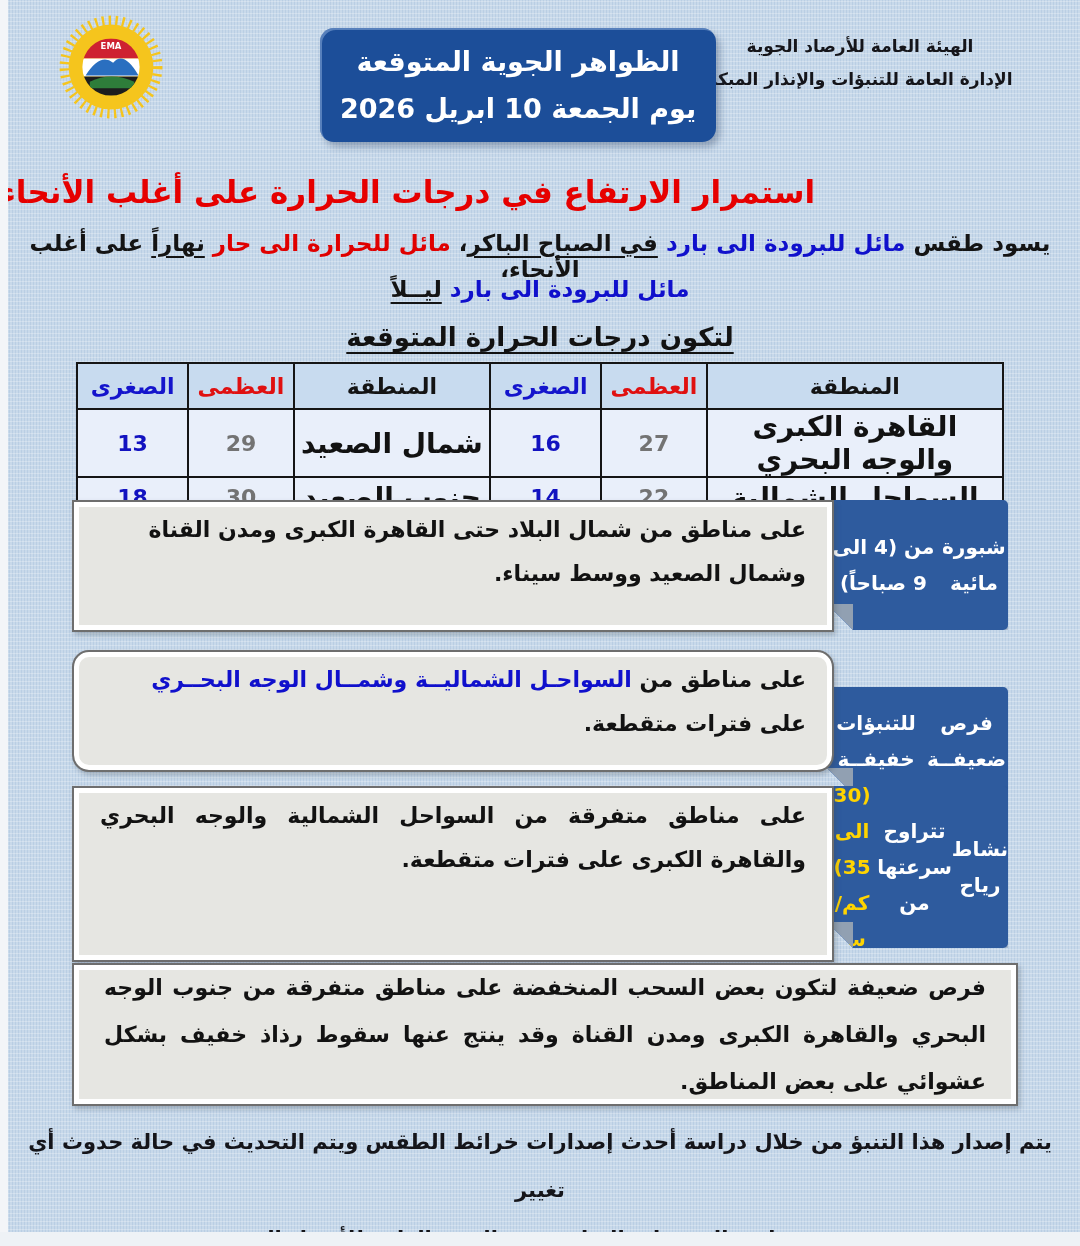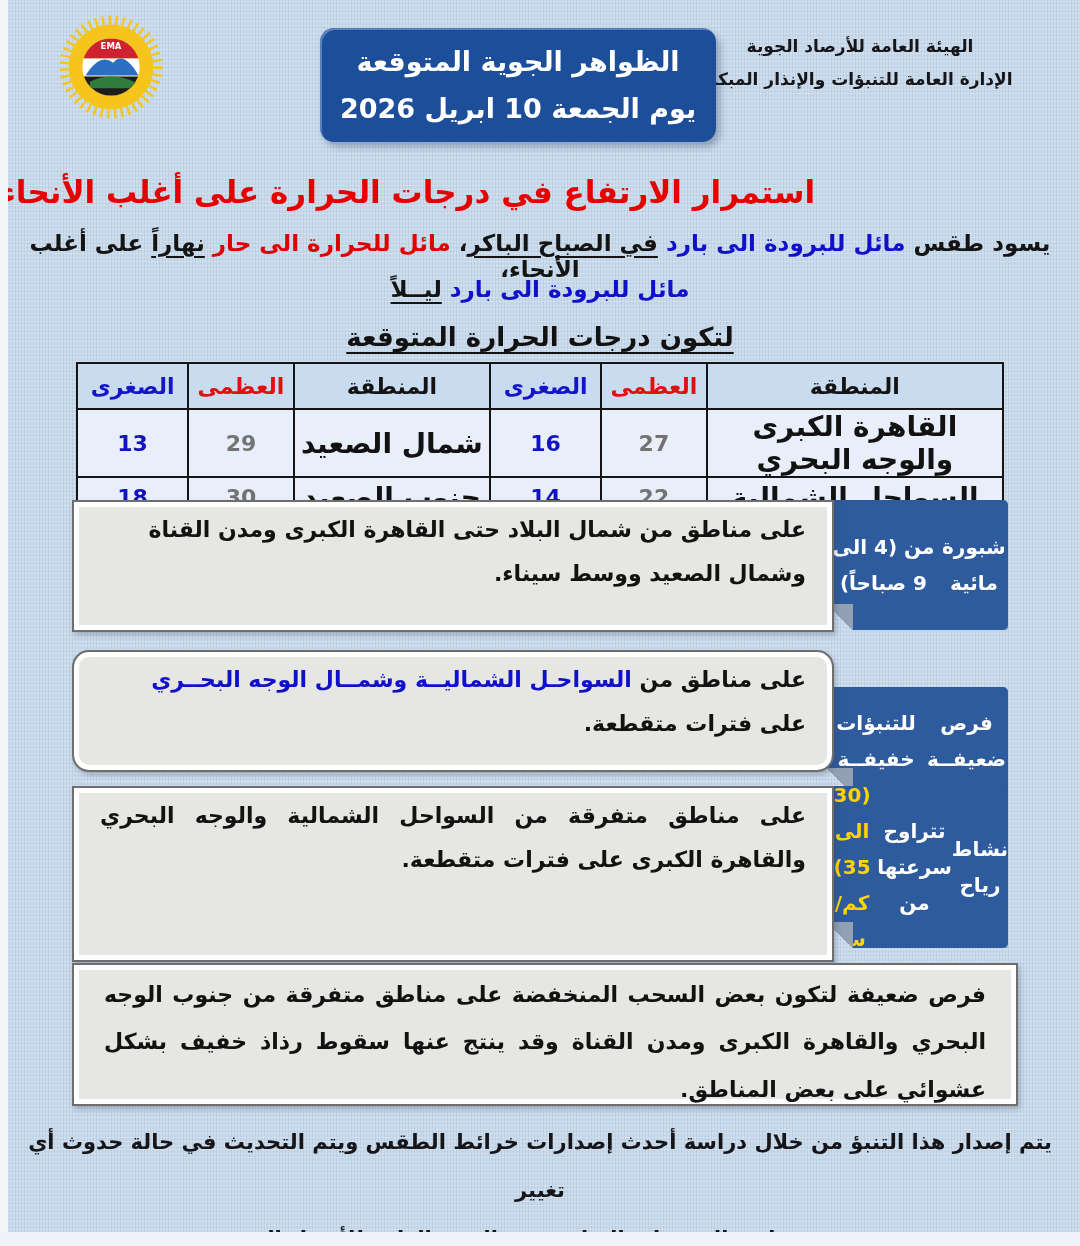--- a/index.html
+++ b/index.html
@@ -92,21 +92,21 @@
   .r1 .ph-label{top:500px;height:130px;}
   .r1 .ph-content{top:500px;height:132px;}
   .r2 .ph-label{top:687px;height:107px;}
   .r2 .ph-content{top:650px;height:122px;border-radius:17px;}
   .r3 .ph-label{top:786px;height:162px;}
   .r3 .ph-content{top:786px;height:176px;}
   .wide-box{
     position:absolute;top:963px;right:62px;left:72px;height:143px;
     background:#e6e6e2;border:2px solid #6e6e6e;
     box-shadow:inset 0 0 0 5px #ffffff, 2px 3px 5px rgba(60,70,80,.3);
-    display:flex;align-items:flex-start;
+    display:flex;align-items:center;
     padding:6px 30px;box-sizing:border-box;
     font-size:22px;color:#121212;line-height:2.15;text-align:justify;
   }
 
   
   .footer{
     position:absolute;top:1118px;right:0;width:100%;
     text-align:center;font-size:21px;color:#15151a;line-height:2.3;
   }
 </style>

